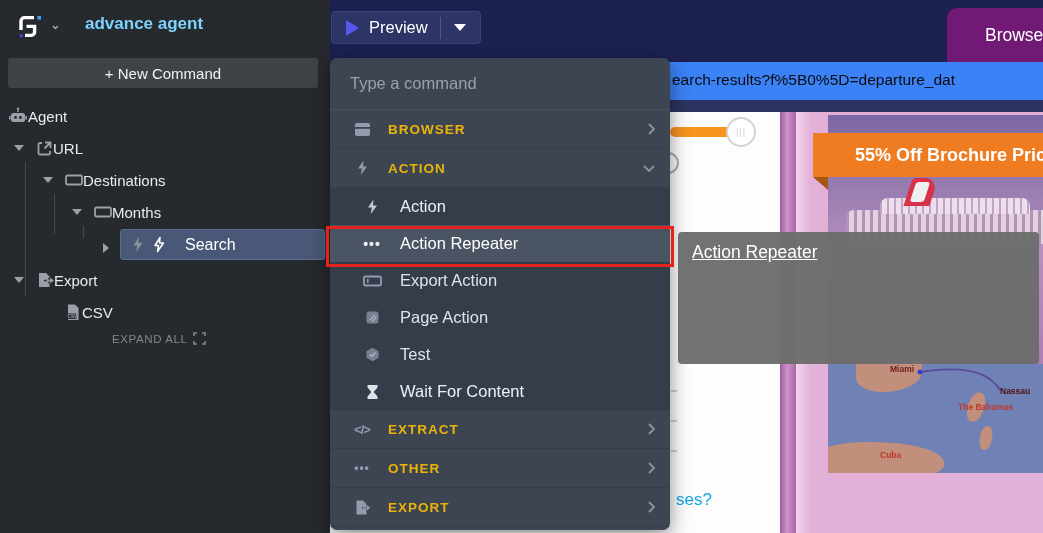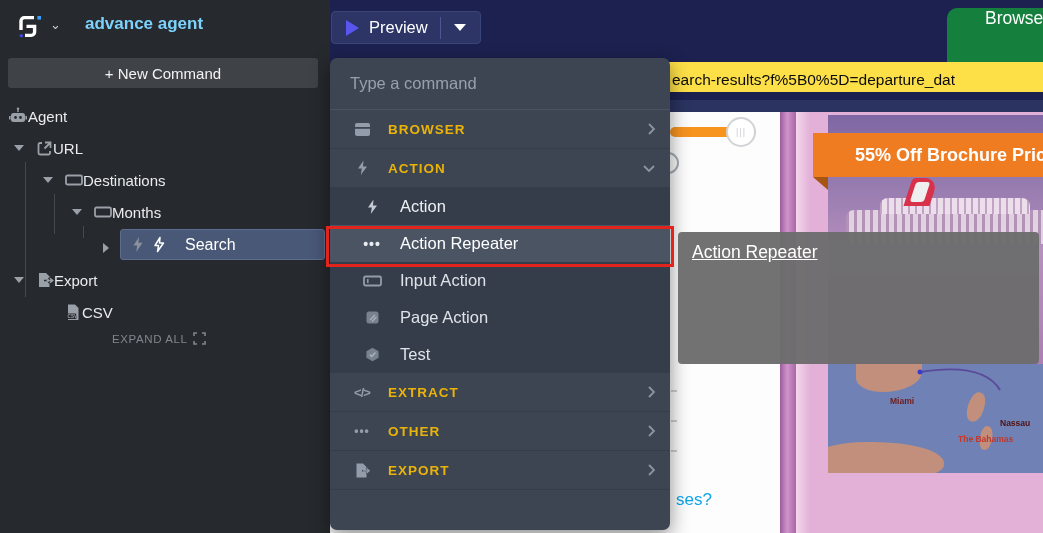--- a/index.html
+++ b/index.html
@@ -22,32 +22,32 @@
   .chev-down { border-left:5px solid transparent; border-right:5px solid transparent; border-top:6px solid #9aa0a8; }
   .chev-right { border-top:5px solid transparent; border-bottom:5px solid transparent; border-left:6px solid #9aa0a8; }
   .guide { position:absolute; width:1px; background:#45484d; }
   .sel-box { position:absolute; left:120px; top:133px; width:205px; height:31px; background:#4a5877; border:1px solid #5d6d90; border-radius:3px; display:flex; align-items:center; }
   .expand-all { position:absolute; left:112px; top:236px; color:#81868d; font-size:11.5px; letter-spacing:0.6px; display:flex; align-items:center; gap:6px; cursor:pointer; }
 
   .ticon { flex:0 0 auto; display:inline-flex; align-items:center; justify-content:center; }
 
   
   .page { position:absolute; left:330px; top:0; width:713px; height:533px; background:#1c2150; }
-  .urlrow { position:absolute; left:325px; top:62px; width:388px; height:30px; background:#fde047; overflow:hidden; }
+  .urlrow { position:absolute; left:325px; top:62px; width:388px; height:38px; background:#3b82f6; overflow:hidden; }
   .urltext { position:absolute; left:17px; top:9px; color:#0b0b0e; font-size:15.5px; white-space:nowrap; }
   .navystrip { position:absolute; left:325px; top:100px; width:388px; height:12px; background:#2b3360; }
   .whitepage { position:absolute; left:0; top:112px; width:466px; height:421px; background:#fdfdfe; }
 
   .preview-btn { position:absolute; left:1px; top:11px; width:150px; height:33px; background:#2c3566; border:1px solid #3c4578; border-radius:4px; display:flex; align-items:center; cursor:pointer; }
   .play { width:0; height:0; border-top:8px solid transparent; border-bottom:8px solid transparent; border-left:13px solid #5956ef; margin-left:14px; }
   .preview-lb { color:#ffffff; font-size:16.5px; margin-left:10px;text-align:center; }
   .pv-div { width:1px; height:22px; background:#4d568f; margin-left:12px; }
   .pv-caret { width:0; height:0; border-left:6px solid transparent; border-right:6px solid transparent; border-top:7px solid #ffffff; margin-left:13px; }
 
-  .browse-tab { position:absolute; left:617px; top:8px; width:96px; height:54px; background:#15803d; border-top-left-radius:10px; color:#ffffff; font-size:17.5px; display:flex; cursor:pointer; }
+  .browse-tab { position:absolute; left:617px; top:8px; width:96px; height:54px; background:#701a75; border-top-left-radius:10px; color:#ffffff; font-size:17.5px; display:flex; align-items:center; cursor:pointer; }
   .browse-tab span { margin-left:38px; }
 
   
   .slider-track { position:absolute; left:340px; top:127px; width:86px; height:10px; background:#f7941e; border-radius:5px; }
   .slider-handle { position:absolute; left:396px; top:117px; width:30px; height:30px; background:#ffffff; border:2px solid #d2d3d6; border-radius:50%; display:flex; align-items:center; justify-content:center; cursor:grab; }
   .slider-handle i { font-style:normal; color:#c9cbcf; font-size:9px; letter-spacing:1px; }
   .half-circle { position:absolute; left:327px; top:152px; width:22px; height:22px; border:2px solid #a7adb5; border-radius:50%; }
   .faintline { position:absolute; width:6px; height:2px; background:#cfcfd2; }
   .ses-text { position:absolute; left:346px; top:490px; color:#0ea5e9; font-size:17px; }
 
@@ -62,21 +62,21 @@
   .ship-photo { position:absolute; left:498px; top:177px; width:215px; height:187px; background:linear-gradient(180deg,#9379ae,#b68fbe 40%,#ad7fb4); overflow:hidden; }
   .hull { position:absolute; left:18px; bottom:120px; width:200px; height:34px; background:#e6d6e4; border-radius:8px 4px 0 0;
           background-image:repeating-linear-gradient(90deg,#b493b8 0 3px,transparent 3px 8px); opacity:.95; }
   .deck { position:absolute; left:52px; bottom:150px; width:150px; height:16px; background:#ecdfeb; border-radius:8px 8px 0 0;
           background-image:repeating-linear-gradient(90deg,#c2a4c6 0 2px,transparent 2px 7px); }
   .funnel { position:absolute; left:80px; bottom:158px; width:26px; height:28px; background:#d8324a; transform:skewX(-18deg); border-radius:4px 14px 0 0; }
   .funnel:after { content:""; position:absolute; left:5px; top:4px; width:14px; height:20px; background:#efefef; border-radius:3px; }
 
   .map { position:absolute; left:498px; top:364px; width:215px; height:109px; background:#7082b5; overflow:hidden; }
   .land { position:absolute; background:#c18f7c; }
-  .maplbl { position:absolute; font-size:8.5px; font-weight:bold;margin-top:32px; }
+  .maplbl { position:absolute; font-size:8.5px; font-weight:bold; }
 
   
   .menu { position:absolute; left:330px; top:58px; width:340px; height:472px; background:#3d4553; border-radius:7px; box-shadow:0 6px 20px rgba(0,0,0,.45); overflow:hidden; }
   .menu-search { width:100%; height:52px; background:transparent; border:none; border-bottom:1px solid #4a5261; color:#e8ebef; font-size:16.5px; font-family:inherit; padding:0 20px; outline:none; }
   .menu-search::placeholder { color:#98a0ac; }
   .mrow { display:flex; align-items:center; position:relative; }
   .msec { height:39px; border-bottom:1px solid #353d4a; }
   .msec .mlabel { color:#eab308; font-size:13.5px; font-weight:bold; letter-spacing:1px; }
   .mitem { height:37px; background:#353d4a; }
   .mitem .mlabel { color:#dfe3e9; font-size:16.5px; }
@@ -327,21 +327,21 @@
     </div>
 
     
     <div class="mrow mitem">
       <span class="micon">
         <svg width="19" height="14" viewBox="0 0 19 14">
             <rect x="1" y="2.5" width="17" height="9" rx="1.5" stroke="#929cab" stroke-width="1.8" fill="none"></rect>
             <rect x="4" y="5" width="1.6" height="4" fill="#929cab"></rect>
           </svg>
       </span>
-      <span class="mlabel">Input Action</span>
+      <span class="mlabel">Export Action</span>
     </div>
 
     
     <div class="mrow mitem">
       <span class="micon">
         <svg width="15" height="15" viewBox="0 0 15 15">
             <rect x="1.5" y="1.5" width="12" height="12" rx="2.5" fill="#77818f"></rect>
             <path d="M5 10 L10 5 M7 11.5 L11.5 7" stroke="#a9b1bd" stroke-width="1.4"></path>
           </svg>
       </span>
@@ -353,20 +353,28 @@
       <span class="micon">
         <svg width="15" height="15" viewBox="0 0 15 15">
             <path d="M7.5 0.8 L13.6 4.2 V10.8 L7.5 14.2 L1.4 10.8 V4.2 Z" fill="#77818f"></path>
             <path d="M4.8 7.6 L6.8 9.4 L10.4 5.6" stroke="#a9b1bd" stroke-width="1.5" fill="none"></path>
           </svg>
       </span>
       <span class="mlabel">Test</span>
     </div>
 
     
+    <div class="mrow mitem">
+      <span class="micon">
+        <svg width="13" height="16" viewBox="0 0 13 16">
+            <path d="M1.5 1 h10 v2.6 L7.6 8 l3.9 4.4 V15 h-10 v-2.6 L5.4 8 L1.5 3.6 Z" fill="#dde2e8"></path>
+          </svg>
+      </span>
+      <span class="mlabel" style="color:#eef1f4;">Wait For Content</span>
+    </div>
 
     
     <div class="mrow msec">
       <span class="micon code-glyph">&lt;/&gt;</span>
       <span class="mlabel">EXTRACT</span>
       <span class="mchev">
         <svg width="9" height="14" viewBox="0 0 9 14">
             <path d="M2 2 L7 7 L2 12" stroke="#8a94a2" stroke-width="1.8" fill="none"></path>
           </svg>
       </span>

